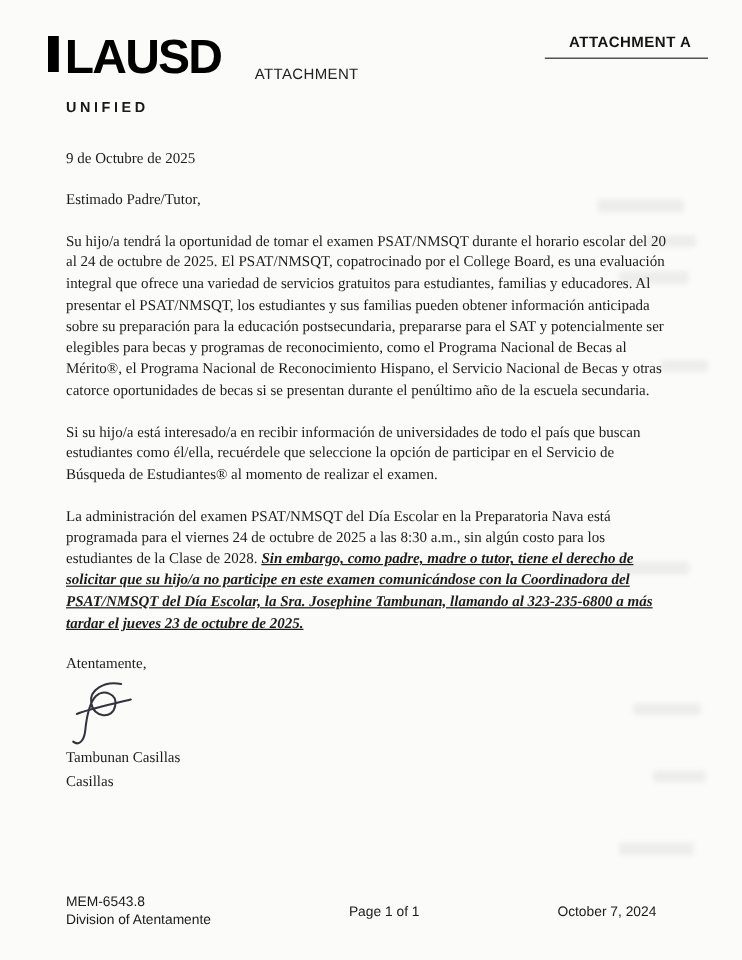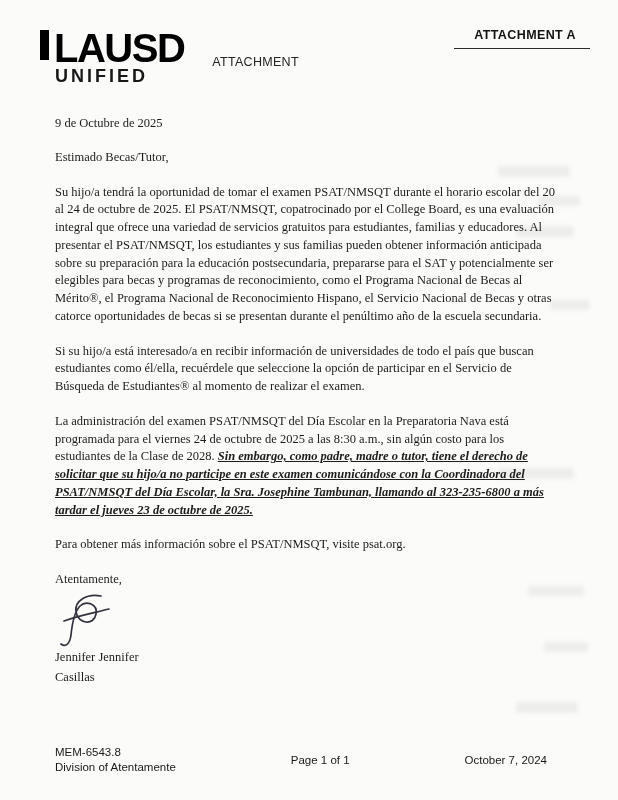--- a/index.html
+++ b/index.html
@@ -54,24 +54,24 @@
     font-family: "Liberation Sans", sans-serif;
     font-weight: bold;
     font-size: 40px;
     letter-spacing: -1.5px;
     color: #000;
     line-height: 0.9;
   }
   .logo-sub {
     font-family: "Liberation Sans", sans-serif;
     font-weight: bold;
-    font-size: 18px;
+    font-size: 12px;
     letter-spacing: 3px;
     color: #181818;
-    margin: 0 0 0 15px;
+    margin: 16px 0 0 15px;
   }
   .org {
     font-family: "Liberation Sans", sans-serif;
     font-size: 12.5px;
     letter-spacing: 0.3px;
     color: #222;
     line-height: 1.35;
     margin-top: 24px;
   }
   
@@ -143,37 +143,36 @@
       </div>
       <div class="logo-sub">UNIFIED</div>
     </div>
     <div class="org">
       <div>ATTACHMENT</div>
     </div>
   </div>
 
   <div class="letter">
     <p class="date">9 de Octubre de 2025</p>
-    <p>Estimado Becas/Tutor,</p>
+    <p>Estimado Padre/Tutor,</p>
     <p>Su hijo/a tendrá la oportunidad de tomar el examen PSAT/NMSQT durante el horario escolar del 20 al 24 de octubre de 2025. El PSAT/NMSQT, copatrocinado por el College Board, es una evaluación integral que ofrece una variedad de servicios gratuitos para estudiantes, familias y educadores. Al presentar el PSAT/NMSQT, los estudiantes y sus familias pueden obtener información anticipada sobre su preparación para la educación postsecundaria, prepararse para el SAT y potencialmente ser elegibles para becas y programas de reconocimiento, como el Programa Nacional de Becas al Mérito®, el Programa Nacional de Reconocimiento Hispano, el Servicio Nacional de Becas y otras catorce oportunidades de becas si se presentan durante el penúltimo año de la escuela secundaria.</p>
     <p>Si su hijo/a está interesado/a en recibir información de universidades de todo el país que buscan estudiantes como él/ella, recuérdele que seleccione la opción de participar en el Servicio de Búsqueda de Estudiantes® al momento de realizar el examen.</p>
     <p><span>La administración del examen PSAT/NMSQT del Día Escolar en la Preparatoria Nava está programada para el viernes 24 de octubre de 2025 a las 8:30 a.m., sin algún costo para los estudiantes de la Clase de 2028. </span><span class="emph">Sin embargo, como padre, madre o tutor, tiene el derecho de solicitar que su hijo/a no participe en este examen comunicándose con la Coordinadora del PSAT/NMSQT del Día Escolar, la Sra. Josephine Tambunan, llamando al 323-235-6800 a más tardar el jueves 23 de octubre de 2025.</span></p>
-    <p>Para obtener más información sobre el PSAT/NMSQT, visite psat.org.</p>
     <p class="closing">Atentamente,</p>
 
     <div class="signature">
       <svg width="72" height="58" viewBox="0 0 72 58">
         <g fill="none" stroke="#33333f" stroke-width="1.7" stroke-linecap="round">
           <path d="M 44 5 C 30 2, 17 10, 19 21 C 21 33, 37 35, 39 23 C 41 13, 29 9, 23 15 C 17 21, 15 34, 14 44 C 13 52, 9 57, 4 53"></path>
           <path d="M 7 30 C 20 25, 36 22, 52 18"></path>
         </g>
       </svg>
     </div>
 
-    <p class="signer-name">Jennifer Jennifer</p>
+    <p class="signer-name">Tambunan Casillas</p>
     <p class="signer-title">Casillas</p>
   </div>
 
   <div class="footer">
     <div class="footer-left">
       <div>MEM-6543.8</div>
       <div>Division of Atentamente</div>
     </div>
     <div class="footer-center">Page 1 of 1</div>
     <div class="footer-right">October 7, 2024</div>

